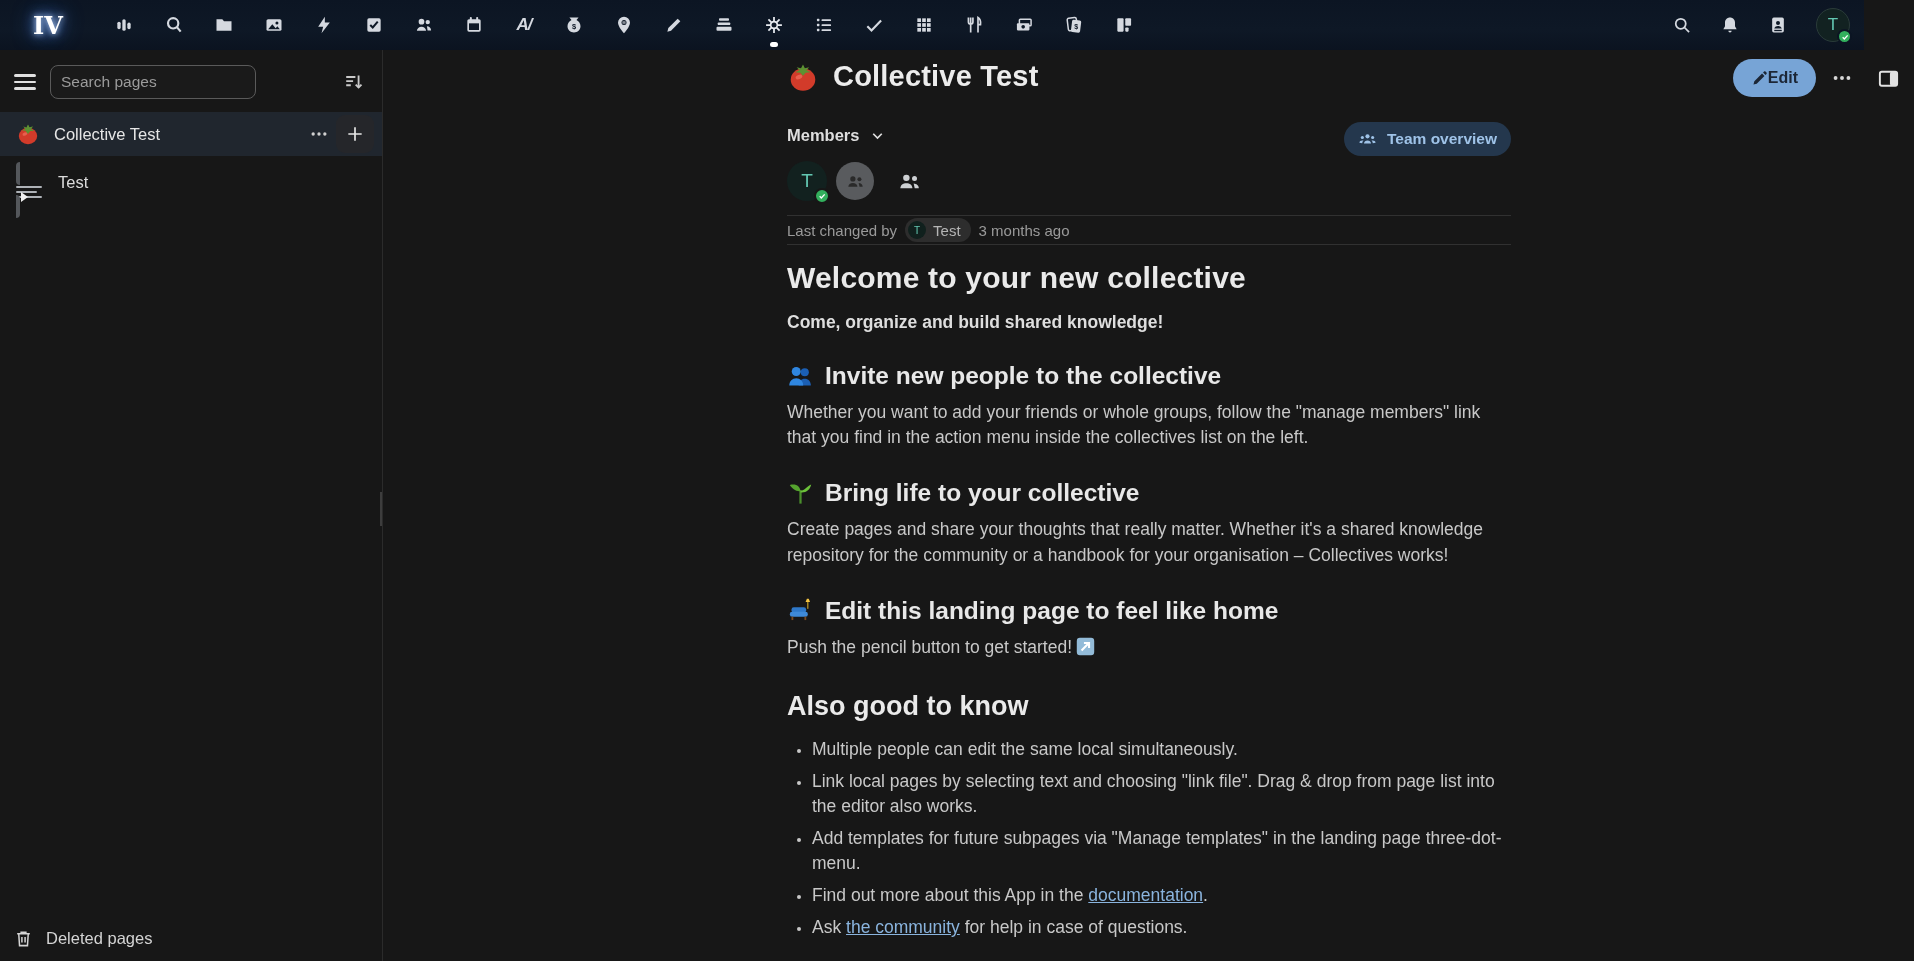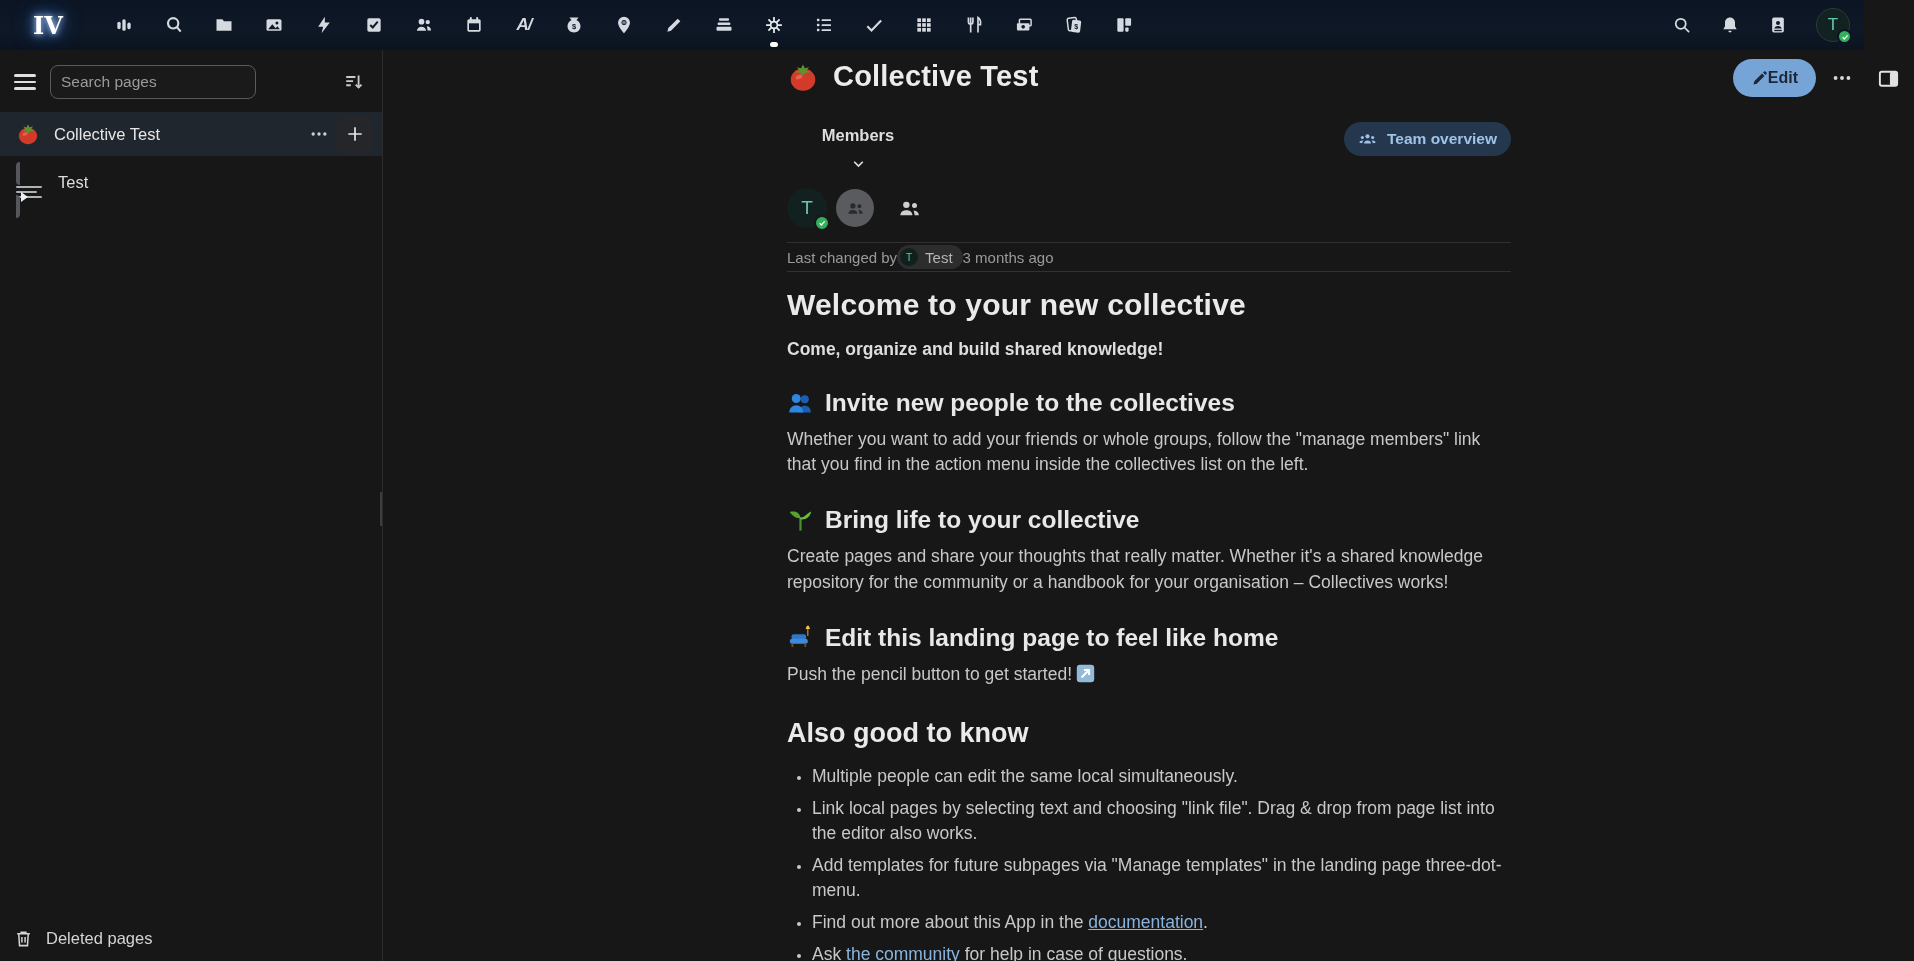--- a/index.html
+++ b/index.html
@@ -75,36 +75,36 @@
   .title-wrap .emoji { width:32px; height:32px; }
   .page-title { font-size:29px; font-weight:700; color:#ececec; letter-spacing:.2px; }
   .header-actions { position:absolute; right:6px; top:8px; display:flex; align-items:center; gap:6px; }
   .edit-btn { display:flex; align-items:center; height:38px; padding:0 18px; border:none;
     border-radius:19px; background:#77a4d6; color:#1c2636; font-size:16px; font-weight:700;
     font-family:"Liberation Sans",sans-serif; cursor:pointer; }
   .icon-btn { width:40px; height:40px; display:flex; align-items:center; justify-content:center; cursor:pointer; border-radius:10px; }
 
   .members-block { display:flex; justify-content:space-between; align-items:flex-start; margin-top:14px; }
   .members-label { display:flex; align-items:center; gap:10px; font-size:16.5px; font-weight:700;
-    color:#dedede; cursor:pointer; padding-top:4px;flex-direction:column; }
+    color:#dedede; cursor:pointer; padding-top:4px; }
   .avatar-row { display:flex; align-items:center; gap:9px; margin-top:16px; }
   .m-avatar { position:relative; width:40px; height:40px; border-radius:50%; background:#12211f;
     display:flex; align-items:center; justify-content:center; cursor:pointer; }
   .m-avatar > span { color:#63c7b2; font-size:19px; }
   .m-avatar .badge { width:16px; height:16px; border:2px solid #171717; }
   .g-avatar { width:38px; height:38px; border-radius:50%; background:#595b5e; display:flex;
     align-items:center; justify-content:center; cursor:pointer; }
   .manage-btn { width:40px; height:40px; display:flex; align-items:center; justify-content:center;
     cursor:pointer; margin-left:6px; }
   .team-btn { display:flex; align-items:center; gap:10px; height:34px; padding:0 14px; border:none;
     border-radius:17px; background:#24374d; color:#9fc3e8; font-size:15.5px; font-weight:700;
     font-family:"Liberation Sans",sans-serif; cursor:pointer; }
 
   .meta-bar { margin-top:14px; border-top:1px solid #313131; border-bottom:1px solid #313131;
-    height:30px; display:flex; align-items:center; font-size:15px; color:#9a9a9a; }
+    height:30px; display:flex; align-items:center; gap:8px; font-size:15px; color:#9a9a9a; }
   .user-pill { display:flex; align-items:center; gap:7px; background:#2d2d2d; border-radius:13px;
     height:24px; padding:0 10px 0 3px; cursor:pointer; }
   .user-pill .mini { width:18px; height:18px; border-radius:50%; background:#10201d; display:flex;
     align-items:center; justify-content:center; color:#63c7b2; font-size:10px; }
   .user-pill .name { color:#b5b5b5; font-size:15px; }
 
   .article h1 { font-size:30px; font-weight:700; color:#eaeaea; margin-top:16px; letter-spacing:.2px; }
   .article .intro { font-size:17.5px; font-weight:700; color:#dedede; margin-top:17px; }
   .article h2 { display:flex; align-items:center; gap:11px; font-size:24.5px; font-weight:700;
     color:#e8e8e8; margin-top:29px; }
@@ -461,21 +461,21 @@
         <h1>Welcome to your new collective</h1>
         <div class="intro">Come, organize and build shared knowledge!</div>
 
         <h2>
           <svg class="emoji" viewBox="0 0 24 24">
               <circle cx="15.8" cy="8.2" r="3.6" fill="#1b5fb4"></circle>
               <path d="M10.4 20c0-3.6 2.4-5.9 5.4-5.9s5.4 2.3 5.4 5.9z" fill="#1b5fb4"></path>
               <circle cx="8.2" cy="7.6" r="4" fill="#2f86e0"></circle>
               <path d="M2 20c0-4 2.8-6.5 6.2-6.5s6.2 2.5 6.2 6.5z" fill="#2f86e0"></path>
             </svg>
-          <span>Invite new people to the collectives</span>
+          <span>Invite new people to the collective</span>
         </h2>
         <p>Whether you want to add your friends or whole groups, follow the "manage members" link that you find in the action menu inside the collectives list on the left.</p>
 
         <h2>
           <svg class="emoji" viewBox="0 0 24 24">
               <path d="M12 21c0-6 0-9 0-12" stroke="#4a8f2c" stroke-width="2" fill="none"></path>
               <path d="M12 10C7.5 10.5 4.5 7.5 2.5 4.5 8 3 11.5 5.5 12 10z" fill="#55a32e"></path>
               <path d="M12 9.5c3.8-.3 5.5-3.6 9.5-5.5-1 4.8-4.5 7.5-9.5 7z" fill="#6cc13a"></path>
             </svg>
           <span>Bring life to your collective</span>

